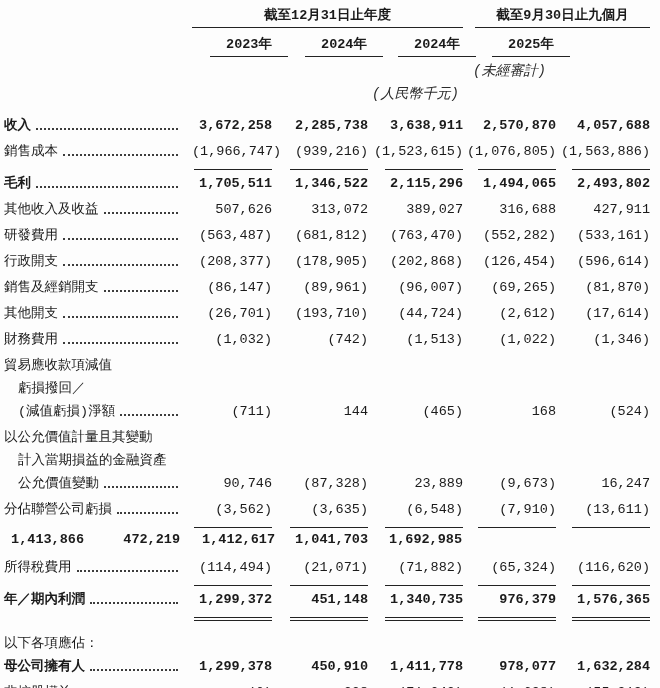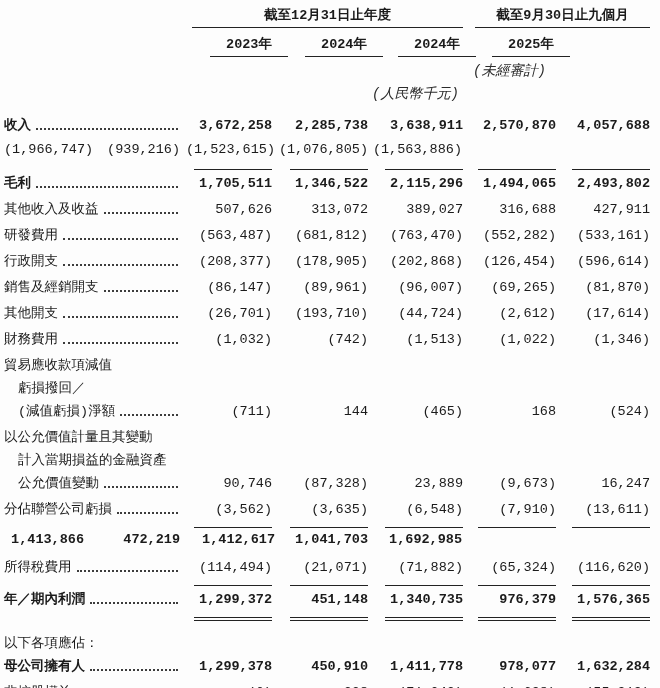--- a/index.html
+++ b/index.html
@@ -115,20 +115,24 @@
           <span class="lab-text">收入</span>
           <span class="dots"></span>
         </div>
         <div class="c c0">3,672,258</div>
         <div class="c c1">2,285,738</div>
         <div class="c c2">3,638,911</div>
         <div class="c c3">2,570,870</div>
         <div class="c c4">4,057,688</div>
       </div>
       <div class="row vrow">
+        <div class="lab">
+          <span class="lab-text">銷售成本</span>
+          <span class="dots"></span>
+        </div>
         <div class="c c0">(1,966,747)</div>
         <div class="c c1">(939,216)</div>
         <div class="c c2">(1,523,615)</div>
         <div class="c c3">(1,076,805)</div>
         <div class="c c4">(1,563,886)</div>
       </div>
       <div class="row rule-row">
         <div class="lab"></div>
         <div class="c c0">
           <div class="sline"></div>

